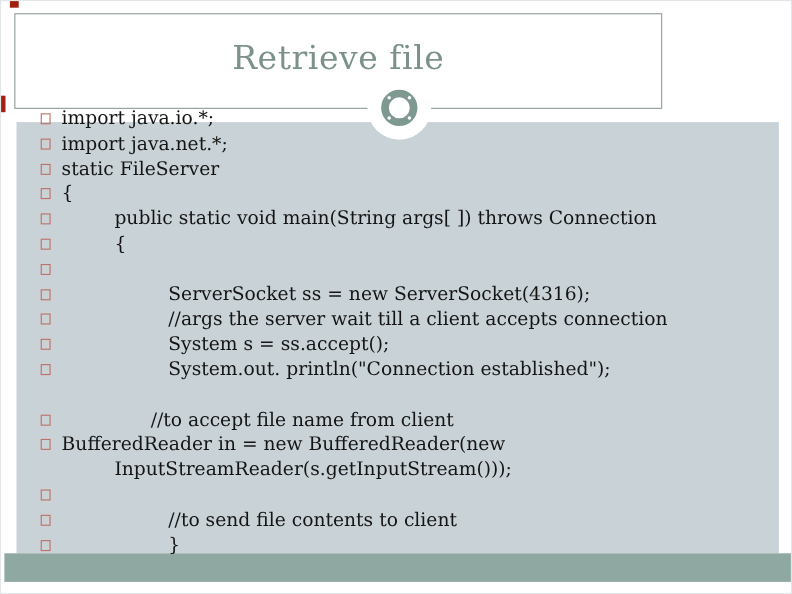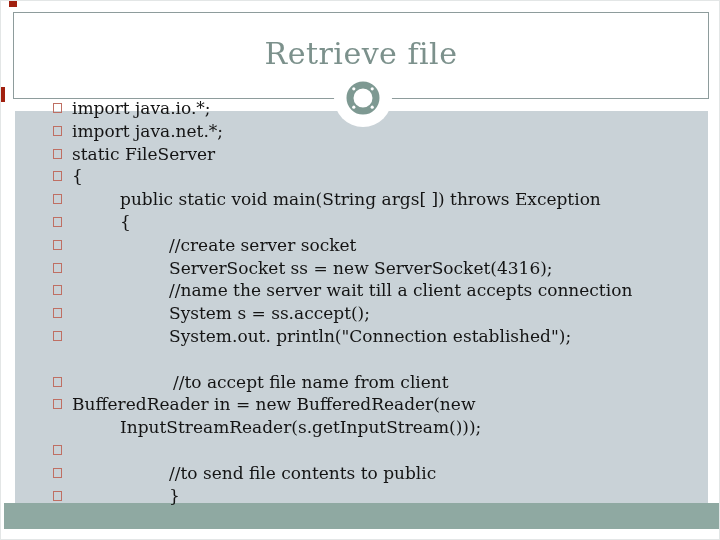--- a/index.html
+++ b/index.html
@@ -6,21 +6,21 @@
   body{
     width:720px;height:540px;position:relative;overflow:hidden;
     background:#ffffff;
     font-family:"DejaVu Serif","Liberation Serif",serif;
   }
   #slide{
     position:absolute;inset:0;border:1px solid #e3e6e6;box-sizing:border-box;
   }
   
   .title-box{
-    position:absolute;left:12px;top:11px;width:696px;height:87px;
+    position:absolute;left:12px;top:11px;width:589px;height:87px;
     box-sizing:border-box;border:1px solid var(--c-border,#8e9c9c);
     background:#ffffff;
     display:flex;align-items:center;justify-content:center;
   }
   .title-text{
     font-size:30px;letter-spacing:0.5px;
     color:var(--c-title,#7c918c);
     padding-bottom:4px;
   }
   
@@ -45,21 +45,21 @@
   
   .ornament{
     position:absolute;left:327px;top:62px;width:70px;height:70px;
   }
   
   .code-block{
     position:absolute;left:0;top:96px;width:720px;
     font-size:17px;color:var(--c-text,#141414);
   }
   .code-line{
-    position:relative;height:22.8px;white-space:pre;margin-left:16px;
+    position:relative;height:22.8px;white-space:pre;
   }
   .code-line .bullet{
     position:absolute;left:36px;top:6px;width:9px;height:10px;
     box-sizing:border-box;border:1px solid var(--c-bullet,#bf6f63);
     background:transparent;
   }
   .code-line .code-text{
     position:absolute;top:0;line-height:22.8px;
   }
 </style>
@@ -86,29 +86,29 @@
     <circle cx="44.2" cy="25.8" r="1.6" fill="#ffffff"></circle>
     <circle cx="25.8" cy="44.2" r="1.6" fill="#ffffff"></circle>
     <circle cx="44.2" cy="44.2" r="1.6" fill="#ffffff"></circle>
   </svg>
 
   <div class="code-block">
       <div class="code-line"><span class="bullet"></span><span class="code-text" style="left: 55px;">import java.io.*;</span></div>
       <div class="code-line"><span class="bullet"></span><span class="code-text" style="left: 55px; text-align: right;">import java.net.*;</span></div>
       <div class="code-line"><span class="bullet"></span><span class="code-text" style="left: 55px;">static FileServer</span></div>
       <div class="code-line"><span class="bullet"></span><span class="code-text" style="left: 55px;">{</span></div>
-      <div class="code-line"><span class="bullet"></span><span class="code-text" style="left: 103px;">public static void main(String args[ ]) throws Exception</span></div>
+      <div class="code-line"><span class="bullet"></span><span class="code-text" style="left: 103px;">public static void main(String args[ ]) throws Connection</span></div>
       <div class="code-line"><span class="bullet"></span><span class="code-text" style="left: 103px;">{</span></div>
-      <div class="code-line"><span class="bullet"></span><span class="code-text" style="left: 152px;">//create server socket</span></div>
+      <div class="code-line"><span class="bullet"></span></div>
       <div class="code-line"><span class="bullet"></span><span class="code-text" style="left: 152px;">ServerSocket ss = new ServerSocket(4316);</span></div>
-      <div class="code-line"><span class="bullet"></span><span class="code-text" style="left: 152px;">//name the server wait till a client accepts connection</span></div>
+      <div class="code-line"><span class="bullet"></span><span class="code-text" style="left: 152px;">//args the server wait till a client accepts connection</span></div>
       <div class="code-line"><span class="bullet"></span><span class="code-text" style="left: 152px;">System s = ss.accept();</span></div>
       <div class="code-line"><span class="bullet"></span><span class="code-text" style="left: 152px;">System.out. println("Connection established");</span></div>
       <div class="code-line"><span class="code-text" style="left: 55px;"></span></div>
-      <div class="code-line"><span class="bullet"></span><span class="code-text" style="left: 156px;">//to accept file name from client</span></div>
+      <div class="code-line"><span class="bullet"></span><span class="code-text" style="left: 136px;">//to accept file name from client</span></div>
       <div class="code-line"><span class="bullet"></span><span class="code-text" style="left: 55px;">BufferedReader in = new BufferedReader(new</span></div>
       <div class="code-line"><span class="code-text" style="left: 103px; text-align: right;">InputStreamReader(s.getInputStream()));</span></div>
       <div class="code-line"><span class="bullet"></span><span class="code-text" style="left: 55px;"></span></div>
-      <div class="code-line"><span class="bullet"></span><span class="code-text" style="left: 152px;">//to send file contents to public</span></div>
+      <div class="code-line"><span class="bullet"></span><span class="code-text" style="left: 152px;">//to send file contents to client</span></div>
       <div class="code-line"><span class="bullet"></span><span class="code-text" style="left: 152px;">}</span></div>
     </div>
 
 </div>
 
 </body></html>

